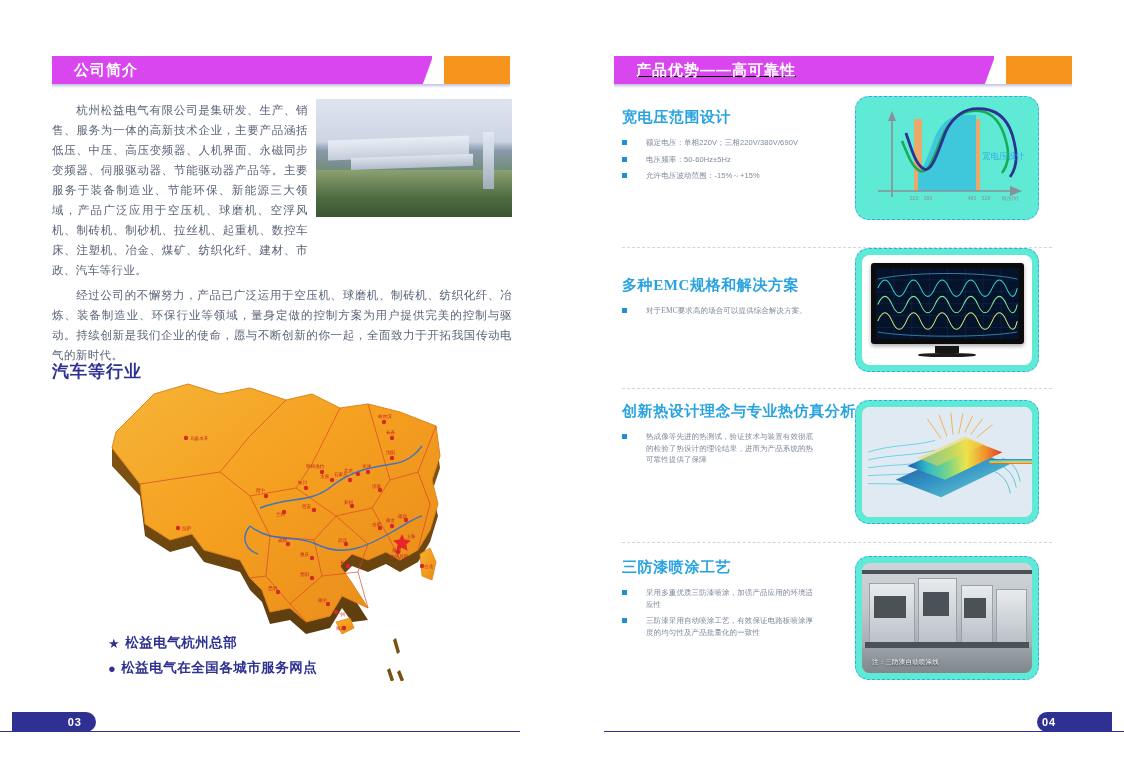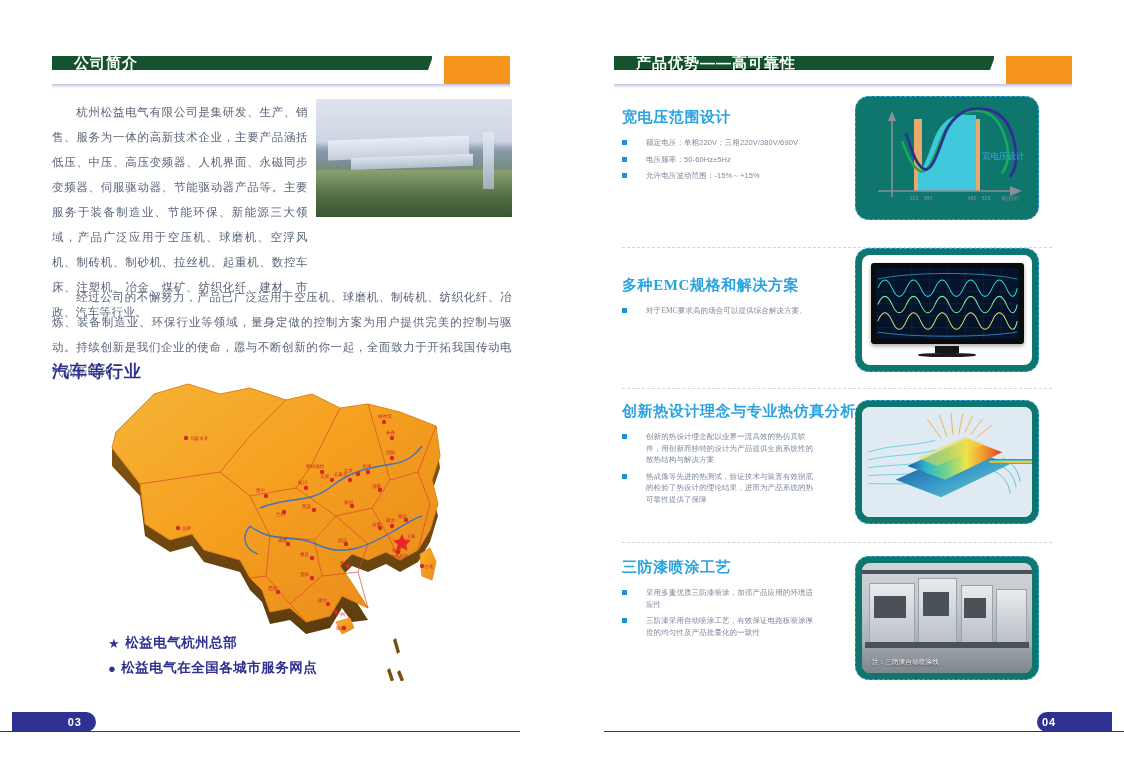--- a/index.html
+++ b/index.html
@@ -18,22 +18,22 @@
     background:#ffffff;
   }
 
   
   .left-page{position:absolute;left:0;top:0;width:562px;height:765px;}
   .right-page{position:absolute;left:562px;top:0;width:562px;height:765px;}
 
   
   .banner{position:absolute;height:28px;}
   .banner .bar-blue{
-    position:absolute;left:0;top:0;height:14px;
-    background:#14532d;
+    position:absolute;left:0;top:0;height:28px;
+    background:#d946ef;
     display:flex;align-items:center;
   }
   .banner .bar-blue .btitle{
     color:#ffffff;font-size:15px;font-weight:bold;letter-spacing:1px;
     padding-left:22px;white-space:nowrap;
   }
   .banner .slash{
     position:absolute;top:0;height:28px;width:14px;
     background:#ffffff;transform:skewX(-20deg);
   }
@@ -44,21 +44,21 @@
   .banner .shade{
     position:absolute;left:0;top:28px;height:4px;
     background:linear-gradient(to bottom,rgba(46,49,146,.30),rgba(46,49,146,0));
   }
 
   
   .para{
     position:absolute;
     color:#5a6478;
     font-size:11.5px;
-    line-height:25px;
+    line-height:20px;
     text-align:justify;
     letter-spacing:.4px;
   }
   .para .indent{padding-left:24px;display:inline-block;}
 
   
   .factory-photo{
     position:absolute;left:316px;top:99px;width:196px;height:118px;
     background:
       linear-gradient(to bottom,#cfd6e4 0%,#c6cfe0 36%,#9aa7bb 40%,#7d8fa2 44%,#6f8a7c 58%,#58744f 78%,#44633f 100%);
@@ -139,21 +139,21 @@
     border-top:1px dashed #cfd6e0;
   }
 
   
   .pic-frame{
     position:absolute;
     border:1px dashed #35a9e8;
     border-radius:14px;
     padding:6px;
     box-sizing:border-box;
-    background:#0f766e;
+    background:#5eead4;
   }
   .pic-inner{position:relative;width:100%;height:100%;overflow:hidden;border-radius:8px;}
 
   
   .chart-svg{display:block;}
 
   
   .monitor{
     position:absolute;inset:0;background:#ffffff;
     display:flex;flex-direction:column;align-items:center;justify-content:center;
@@ -477,21 +477,20 @@
         <div class="base"></div>
       </div>
     </div>
   </div>
 
   <div class="sep" style="top:388px;"></div>
 
   <div class="prod-block" style="top:402px;">
     <div class="prod-title">创新热设计理念与专业热仿真分析</div>
     <ul class="bullets">
-      <li>创新的热设计理念配以业界一流高效的热仿真软件，用创新而独特的设计为产品提供全面系统性的散热结构与解决方案</li>
       <li>热成像等先进的热测试，验证技术与装置有效彻底的检验了热设计的理论结果，进而为产品系统的热可靠性提供了保障</li>
     </ul>
   </div>
 
   <div class="pic-frame" style="left:855px;top:400px;width:184px;height:124px;">
     <div class="pic-inner">
       <div class="thermal">
         <svg width="100%" height="100%" viewBox="0 0 172 112" preserveAspectRatio="none">
           <defs>
             <linearGradient id="heatg" x1="0" y1="0" x2="1" y2="0">

